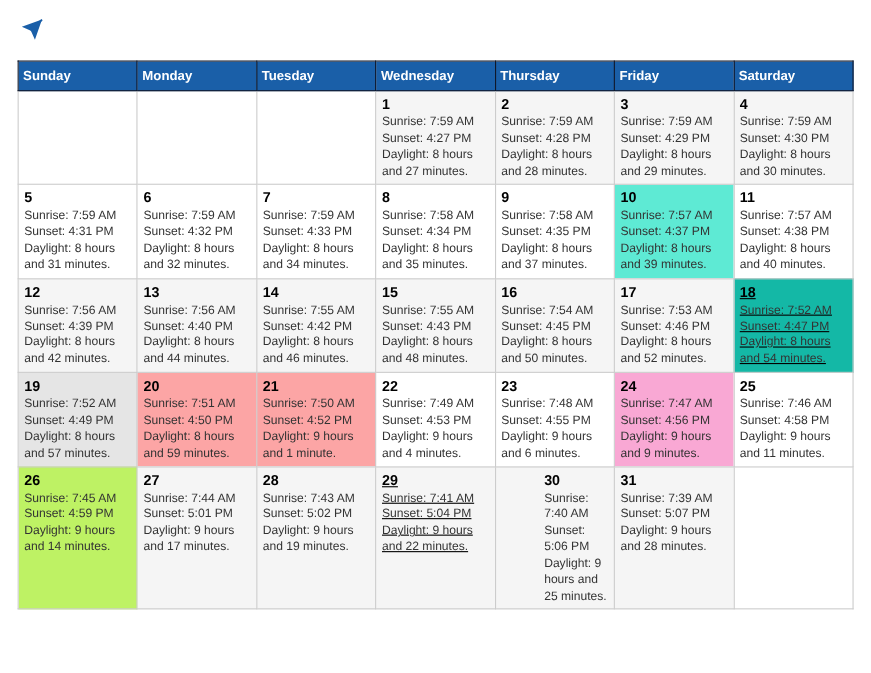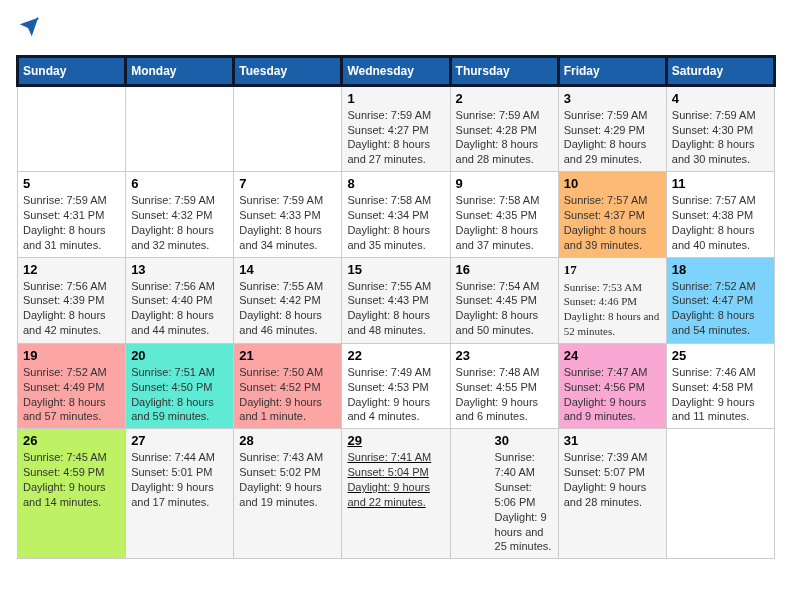--- a/index.html
+++ b/index.html
@@ -48,21 +48,21 @@
       width: 100%;
       border-collapse: collapse;
       font-size: 11px;
     }
     .calendar th {
       background: #1a5fa8;
       color: #fff;
       padding: 6px 4px;
       text-align: left;
       font-size: 12px;
-      border: 3px solid #0f172a;
+      border: 1px solid #0f172a;
     }
     .calendar td {
       border: 1px solid #ccc;
       vertical-align: top;
       padding: 4px 5px;
       width: calc(100% / 7);
       min-height: 80px;
       background: #fff;
     }
     .calendar tr:nth-child(odd) td {
@@ -172,21 +172,21 @@
           <div class="cell-content">Sunrise: 7:58 AM</div>
           <div class="cell-content">Sunset: 4:34 PM</div>
           <div class="cell-content">Daylight: 8 hours and 35 minutes.</div>
         </td>
         <td style="background: rgb(255, 255, 255);">
           <span class="day-num">9</span>
           <div class="cell-content">Sunrise: 7:58 AM</div>
           <div class="cell-content">Sunset: 4:35 PM</div>
           <div class="cell-content">Daylight: 8 hours and 37 minutes.</div>
         </td>
-        <td style="background: #fdba74; margin-left: 44px;">
+        <td style="background: #5eead4; margin-left: 44px;">
           <span class="day-num">10</span>
           <div class="cell-content">Sunrise: 7:57 AM</div>
           <div class="cell-content">Sunset: 4:37 PM</div>
           <div class="cell-content">Daylight: 8 hours and 39 minutes.</div>
         </td>
         <td style="background: rgb(255, 255, 255);">
           <span class="day-num">11</span>
           <div class="cell-content">Sunrise: 7:57 AM</div>
           <div class="cell-content">Sunset: 4:38 PM</div>
           <div class="cell-content">Daylight: 8 hours and 40 minutes.</div>
@@ -216,41 +216,41 @@
           <div class="cell-content">Sunrise: 7:55 AM</div>
           <div class="cell-content">Sunset: 4:43 PM</div>
           <div class="cell-content">Daylight: 8 hours and 48 minutes.</div>
         </td>
         <td style="background: rgb(245, 245, 245);">
           <span class="day-num">16</span>
           <div class="cell-content">Sunrise: 7:54 AM</div>
           <div class="cell-content">Sunset: 4:45 PM</div>
           <div class="cell-content">Daylight: 8 hours and 50 minutes.</div>
         </td>
-        <td style="background: rgb(245, 245, 245); font-family: Liberation Serif, serif;">
+        <td style="background: rgb(245, 245, 245);">
           <span class="day-num">17</span>
           <div class="cell-content">Sunrise: 7:53 AM</div>
           <div class="cell-content">Sunset: 4:46 PM</div>
           <div class="cell-content">Daylight: 8 hours and 52 minutes.</div>
         </td>
-        <td style="background: #7dd3fc;">
+        <td style="background: #14b8a6; text-decoration: underline;">
           <span class="day-num">18</span>
           <div class="cell-content">Sunrise: 7:52 AM</div>
           <div class="cell-content">Sunset: 4:47 PM</div>
           <div class="cell-content">Daylight: 8 hours and 54 minutes.</div>
         </td>
       </tr>
       <tr>
-        <td style="background: #fca5a5;">
+        <td style="background: #e5e5e5;">
           <span class="day-num">19</span>
           <div class="cell-content">Sunrise: 7:52 AM</div>
           <div class="cell-content">Sunset: 4:49 PM</div>
           <div class="cell-content">Daylight: 8 hours and 57 minutes.</div>
         </td>
-        <td style="background: #5eead4;">
+        <td style="background: #fca5a5;">
           <span class="day-num">20</span>
           <div class="cell-content">Sunrise: 7:51 AM</div>
           <div class="cell-content">Sunset: 4:50 PM</div>
           <div class="cell-content">Daylight: 8 hours and 59 minutes.</div>
         </td>
         <td style="background: #fca5a5;">
           <span class="day-num">21</span>
           <div class="cell-content">Sunrise: 7:50 AM</div>
           <div class="cell-content">Sunset: 4:52 PM</div>
           <div class="cell-content">Daylight: 9 hours and 1 minute.</div>

